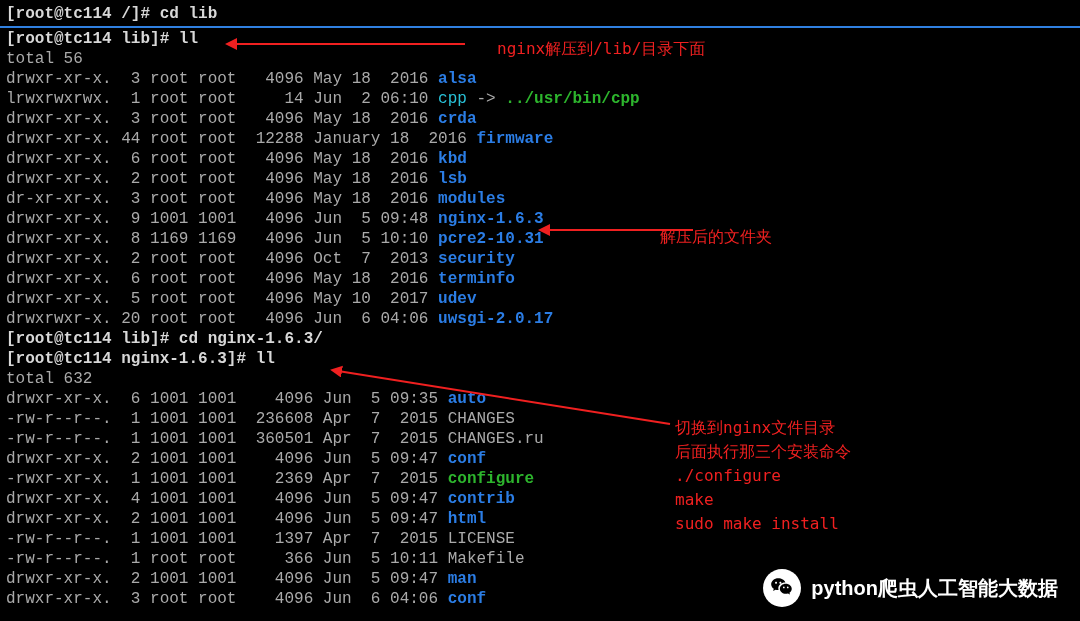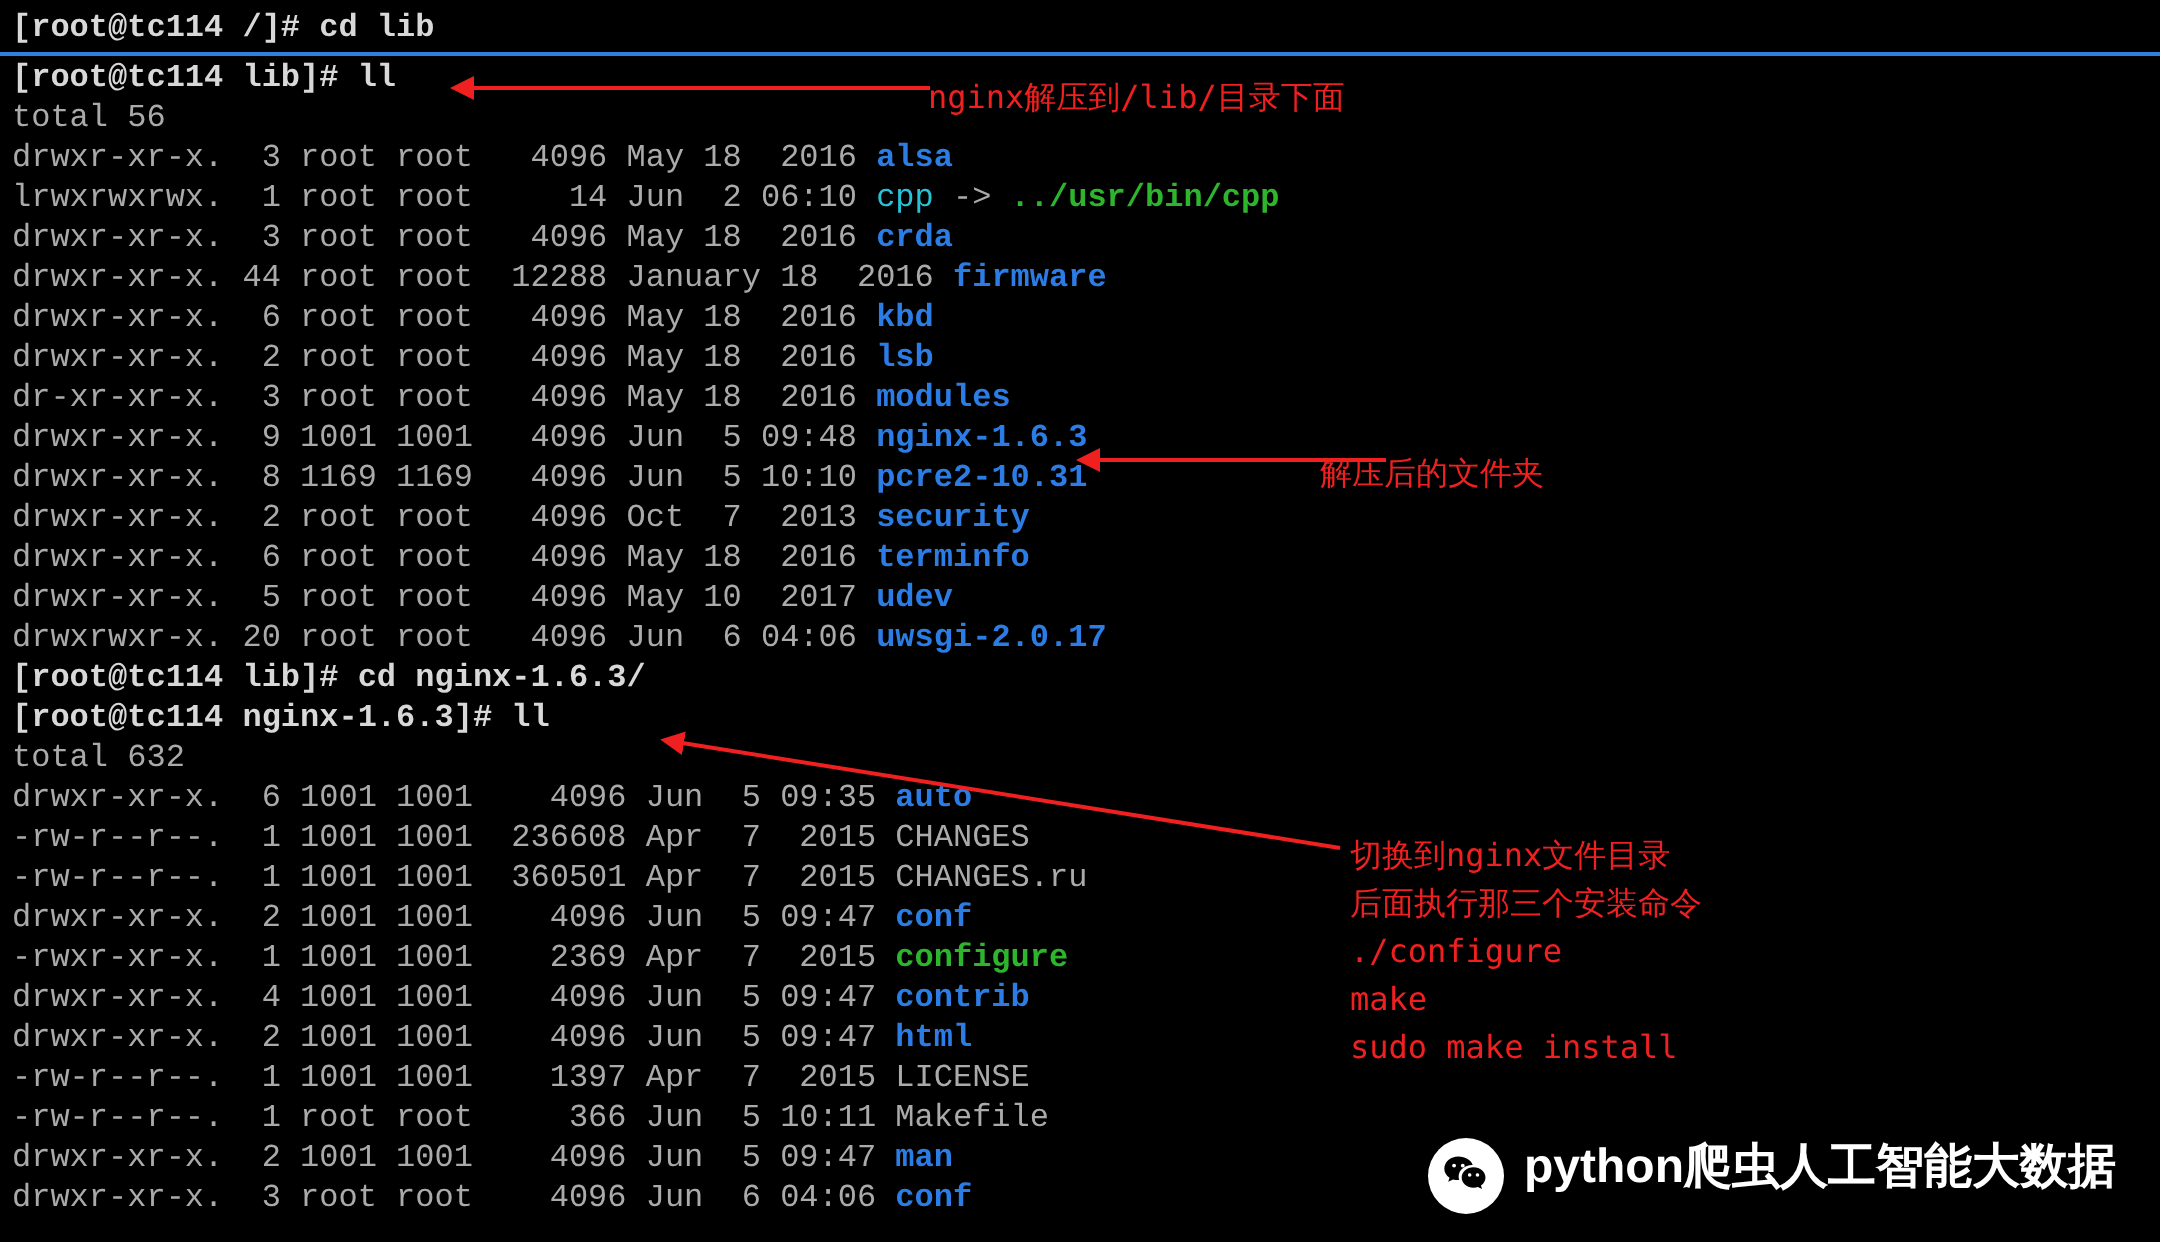--- a/index.html
+++ b/index.html
@@ -30,25 +30,25 @@
     }
     .arrow {
       position: absolute;
       pointer-events: none;
     }
     .watermark {
       position: absolute;
       bottom: 14px;
       right: 22px;
       display: flex;
-      align-items: flex-start;
+      align-items: center;
       gap: 10px;
       color: #fff;
       font-family: 'Microsoft YaHei', sans-serif;
-      font-size: 24px;
+      font-size: 20px;
       font-weight: bold;
     }
     .watermark-icon {
       width: 38px;
       height: 38px;
       border-radius: 50%;
       background: #fff;
       display: flex;
       align-items: center;
       justify-content: center;
@@ -86,21 +86,21 @@
     <div class="term-line"><span class="dim">drwxr-xr-x.  2 1001 1001    4096 Jun  5 09:47 </span><span class="blue">conf</span></div>
     <div class="term-line"><span class="dim">-rwxr-xr-x.  1 1001 1001    2369 Apr  7  2015 </span><span class="green-bright">configure</span></div>
     <div class="term-line"><span class="dim">drwxr-xr-x.  4 1001 1001    4096 Jun  5 09:47 </span><span class="blue">contrib</span></div>
     <div class="term-line"><span class="dim">drwxr-xr-x.  2 1001 1001    4096 Jun  5 09:47 </span><span class="blue">html</span></div>
     <div class="term-line"><span class="dim">-rw-r--r--.  1 1001 1001    1397 Apr  7  2015 </span><span class="dim">LICENSE</span></div>
     <div class="term-line"><span class="dim">-rw-r--r--.  1 root root     366 Jun  5 10:11 </span><span class="dim">Makefile</span></div>
     <div class="term-line"><span class="dim">drwxr-xr-x.  2 1001 1001    4096 Jun  5 09:47 </span><span class="blue">man</span></div>
     <div class="term-line"><span class="dim">drwxr-xr-x.  3 root root    4096 Jun  6 04:06 </span><span class="blue">conf</span></div>
   </div>
 
-<div class="annotation" style="top:37px; left:464px;">nginx解压到/lib/目录下面</div>
+<div class="annotation" style="top:37px; left:497px;">nginx解压到/lib/目录下面</div>
 <div class="annotation" style="top:225px; left:660px;">解压后的文件夹</div>
 <div class="annotation" style="top:416px; left:675px;">
   <div>切换到nginx文件目录</div>
   <div>后面执行那三个安装命令</div>
   <div>./configure</div>
   <div>make</div>
   <div>sudo make install</div>
 </div>
 
 <svg class="arrow" style="top:32px; left:225px;" width="245" height="20">

